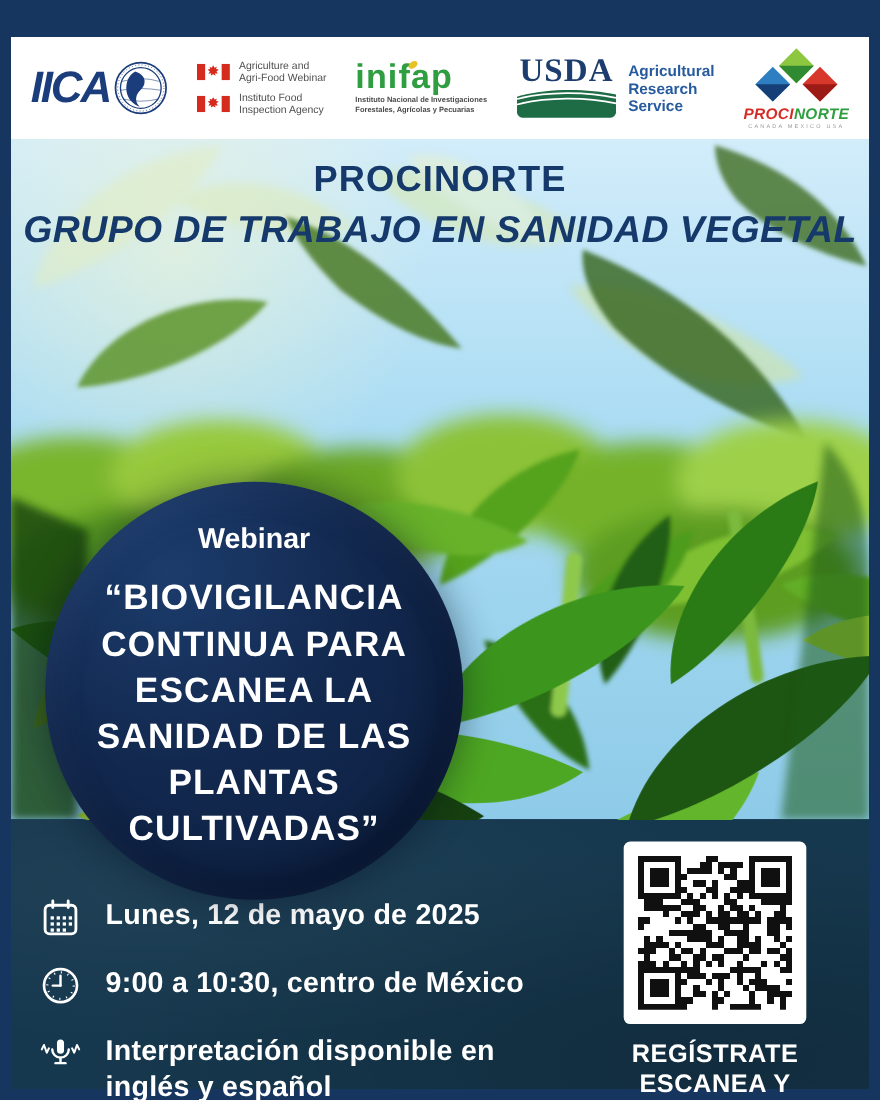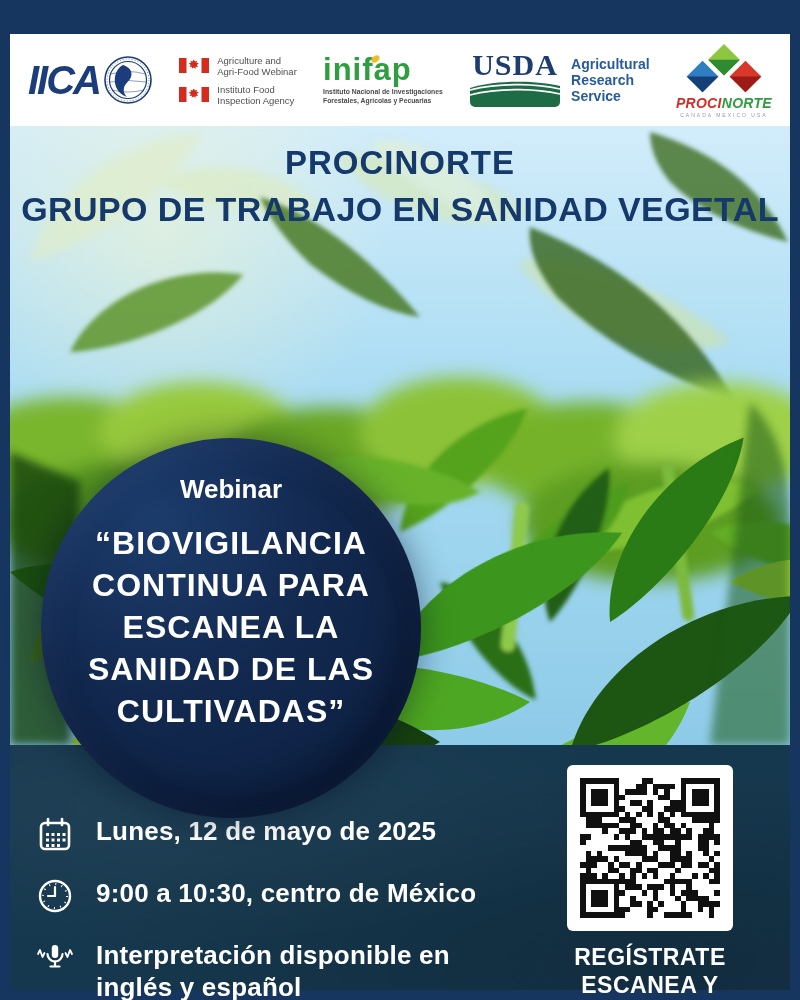--- a/index.html
+++ b/index.html
@@ -30,21 +30,21 @@
   .procinorte{flex-direction:column;align-items:center;}
   .proci-word{font-size:14px;font-weight:bold;font-style:italic;letter-spacing:0.3px;line-height:14px;margin-top:-2px;}
   .proci-word .left{color:var(--procinorte-red,#d42d26);}
   .proci-word .right{color:var(--procinorte-green,#2e9e3e);}
   .proci-countries{font-size:5px;color:#9a9a9a;letter-spacing:2px;margin-top:2px;}
   
   .hero{position:absolute;left:10px;top:102px;width:780px;height:643px;overflow:hidden;z-index:1;}
   .photo{position:absolute;left:0;top:0;width:100%;height:100%;display:block;}
   .hero-title{position:absolute;top:42px;left:0;right:0;text-align:center;color:var(--title-navy,#16396b);z-index:2;}
   .hero-title .t1{font-size:33px;font-weight:bold;letter-spacing:1px;}
-  .hero-title .t2{font-size:34px;font-weight:bold;letter-spacing:0.4px;margin-top:8px;}
+  .hero-title .t2{font-size:34px;font-weight:bold;letter-spacing:0.4px;margin-top:8px;font-style:italic;}
   
   .badge{
     position:absolute;left:41px;top:438px;width:380px;height:380px;border-radius:50%;z-index:5;
     background:radial-gradient(circle at 30% 22%, #1c3c6c 0%, #12284e 45%, #0b1e3e 100%);
     box-shadow: inset 6px 8px 30px rgba(90,130,200,0.18), inset -12px -16px 42px rgba(0,0,12,0.45), 0 0 34px rgba(0,10,30,0.45);
     display:flex;flex-direction:column;align-items:center;padding-top:36px;box-sizing:border-box;
   }
   .badge-kicker{color:#fff;font-size:26px;font-weight:bold;margin-bottom:17px;}
   .badge-line{color:#fff;font-size:32px;font-weight:bold;line-height:42px;letter-spacing:1px;text-align:center;white-space:nowrap;}
   
@@ -243,20 +243,21 @@
       <div class="t2">GRUPO DE TRABAJO EN SANIDAD VEGETAL</div>
     </div>
   </div>
 
   <div class="badge">
     <div class="badge-kicker">Webinar</div>
     <div class="badge-line">“BIOVIGILANCIA</div>
     <div class="badge-line">CONTINUA PARA</div>
     <div class="badge-line">ESCANEA LA</div>
     <div class="badge-line">SANIDAD DE LAS</div>
+    <div class="badge-line">PLANTAS</div>
     <div class="badge-line">CULTIVADAS”</div>
   </div>
 
   <div class="panel">
     <div class="details">
 
       <div class="detail-row">
         <svg class="detail-icon" viewBox="0 0 38 38">
           <line x1="12" y1="4" x2="12" y2="10" stroke="#fff" stroke-width="2.6" stroke-linecap="round"></line>
           <line x1="26" y1="4" x2="26" y2="10" stroke="#fff" stroke-width="2.6" stroke-linecap="round"></line>

